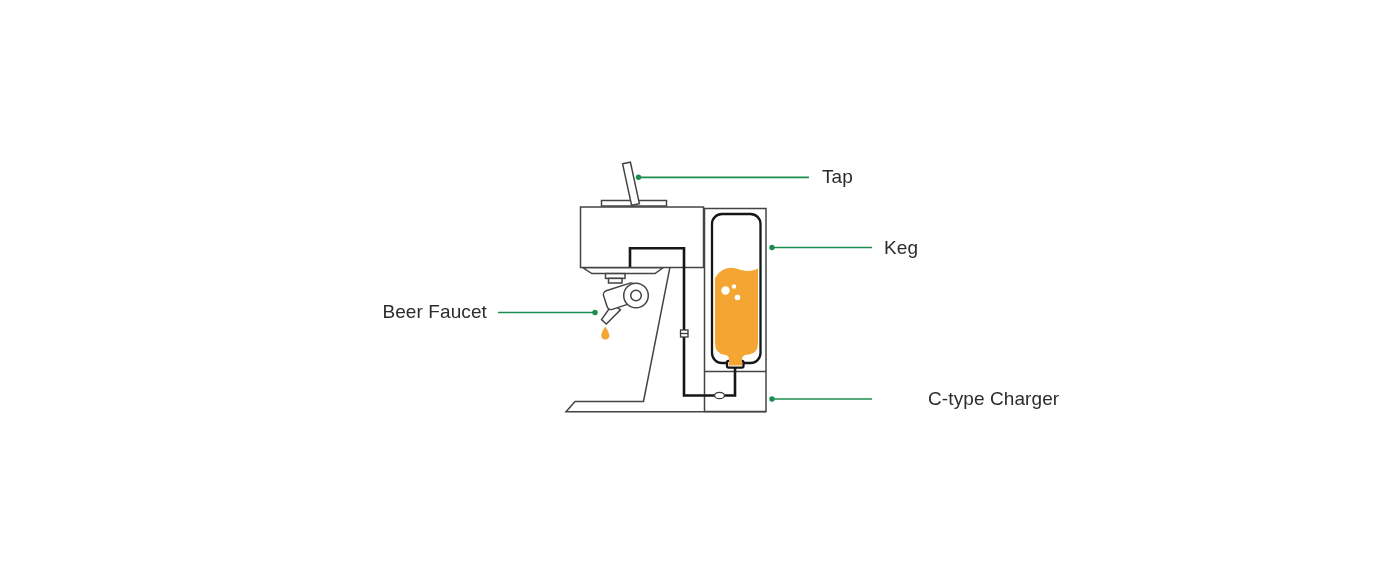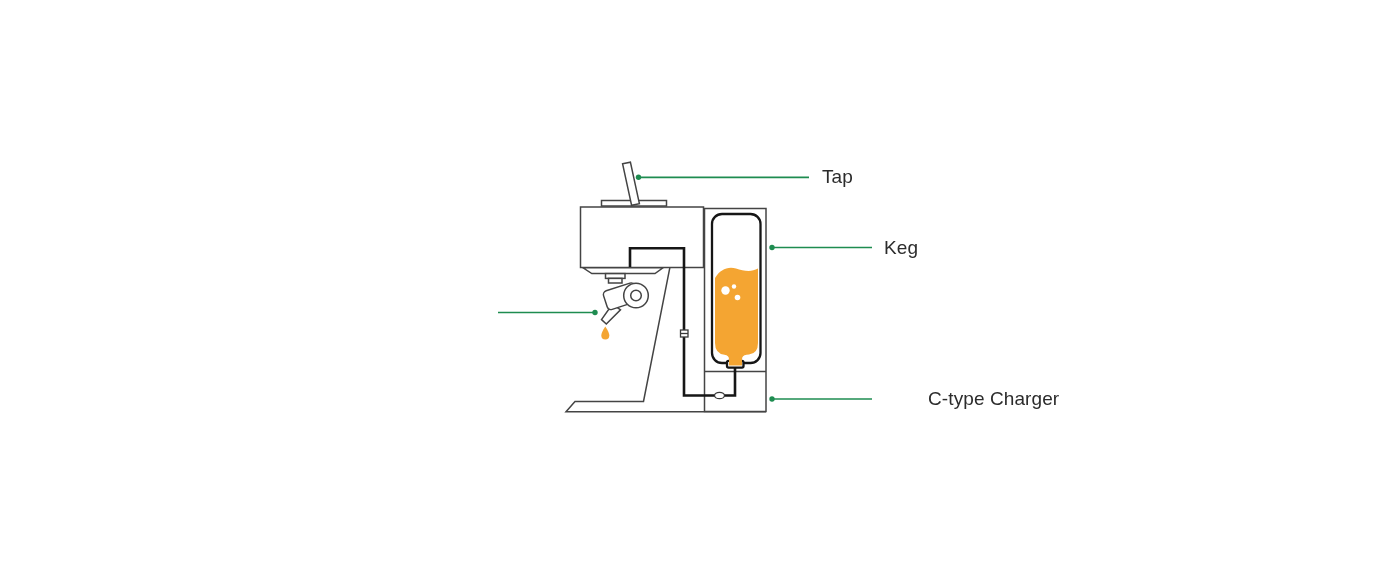--- a/index.html
+++ b/index.html
@@ -126,15 +126,16 @@
     </g>
 
     <g>
       <line x1="773.5" y1="399" x2="872" y2="399" class="green-line"></line>
       <circle cx="772" cy="399" r="2.7" class="green-dot"></circle>
     </g>
   </svg>
 
   <div class="label label-tap">Tap</div>
   <div class="label label-keg">Keg</div>
+  <div class="label label-beer-faucet">Beer Faucet</div>
   <div class="label label-charger">C-type Charger</div>
 
 </div>
 
 </body></html>

